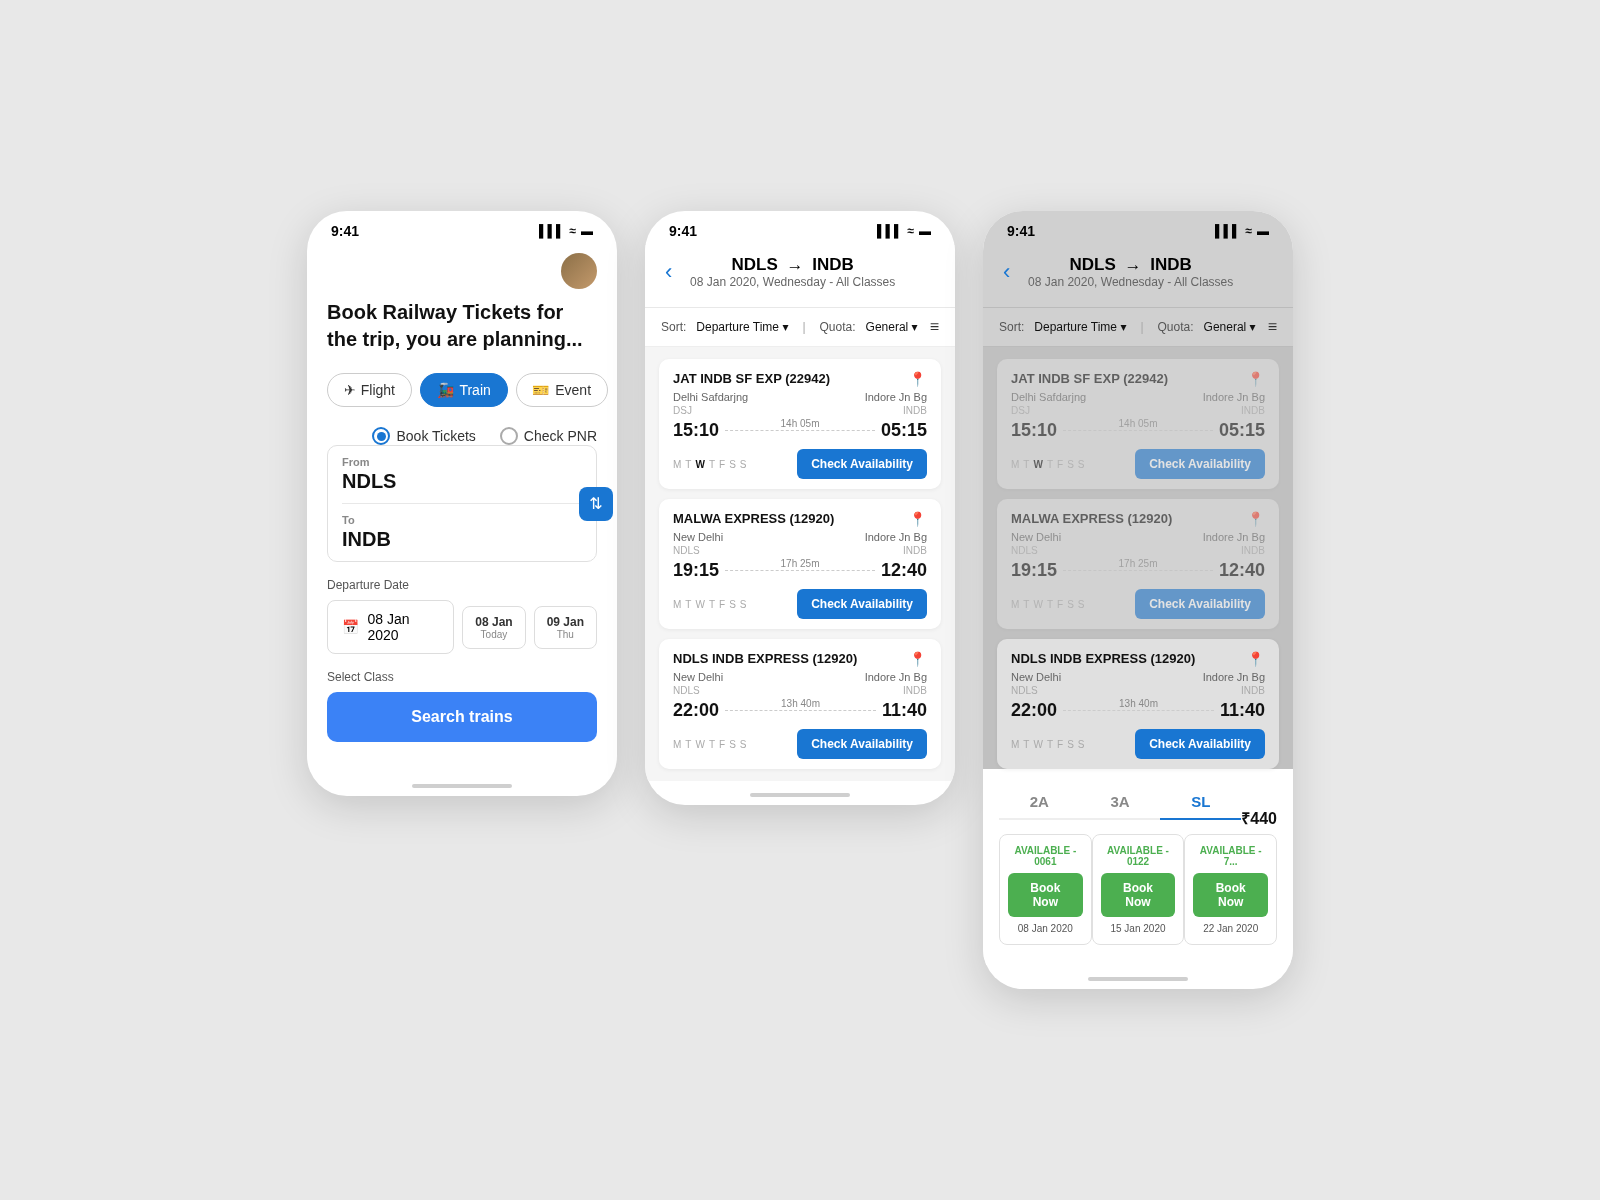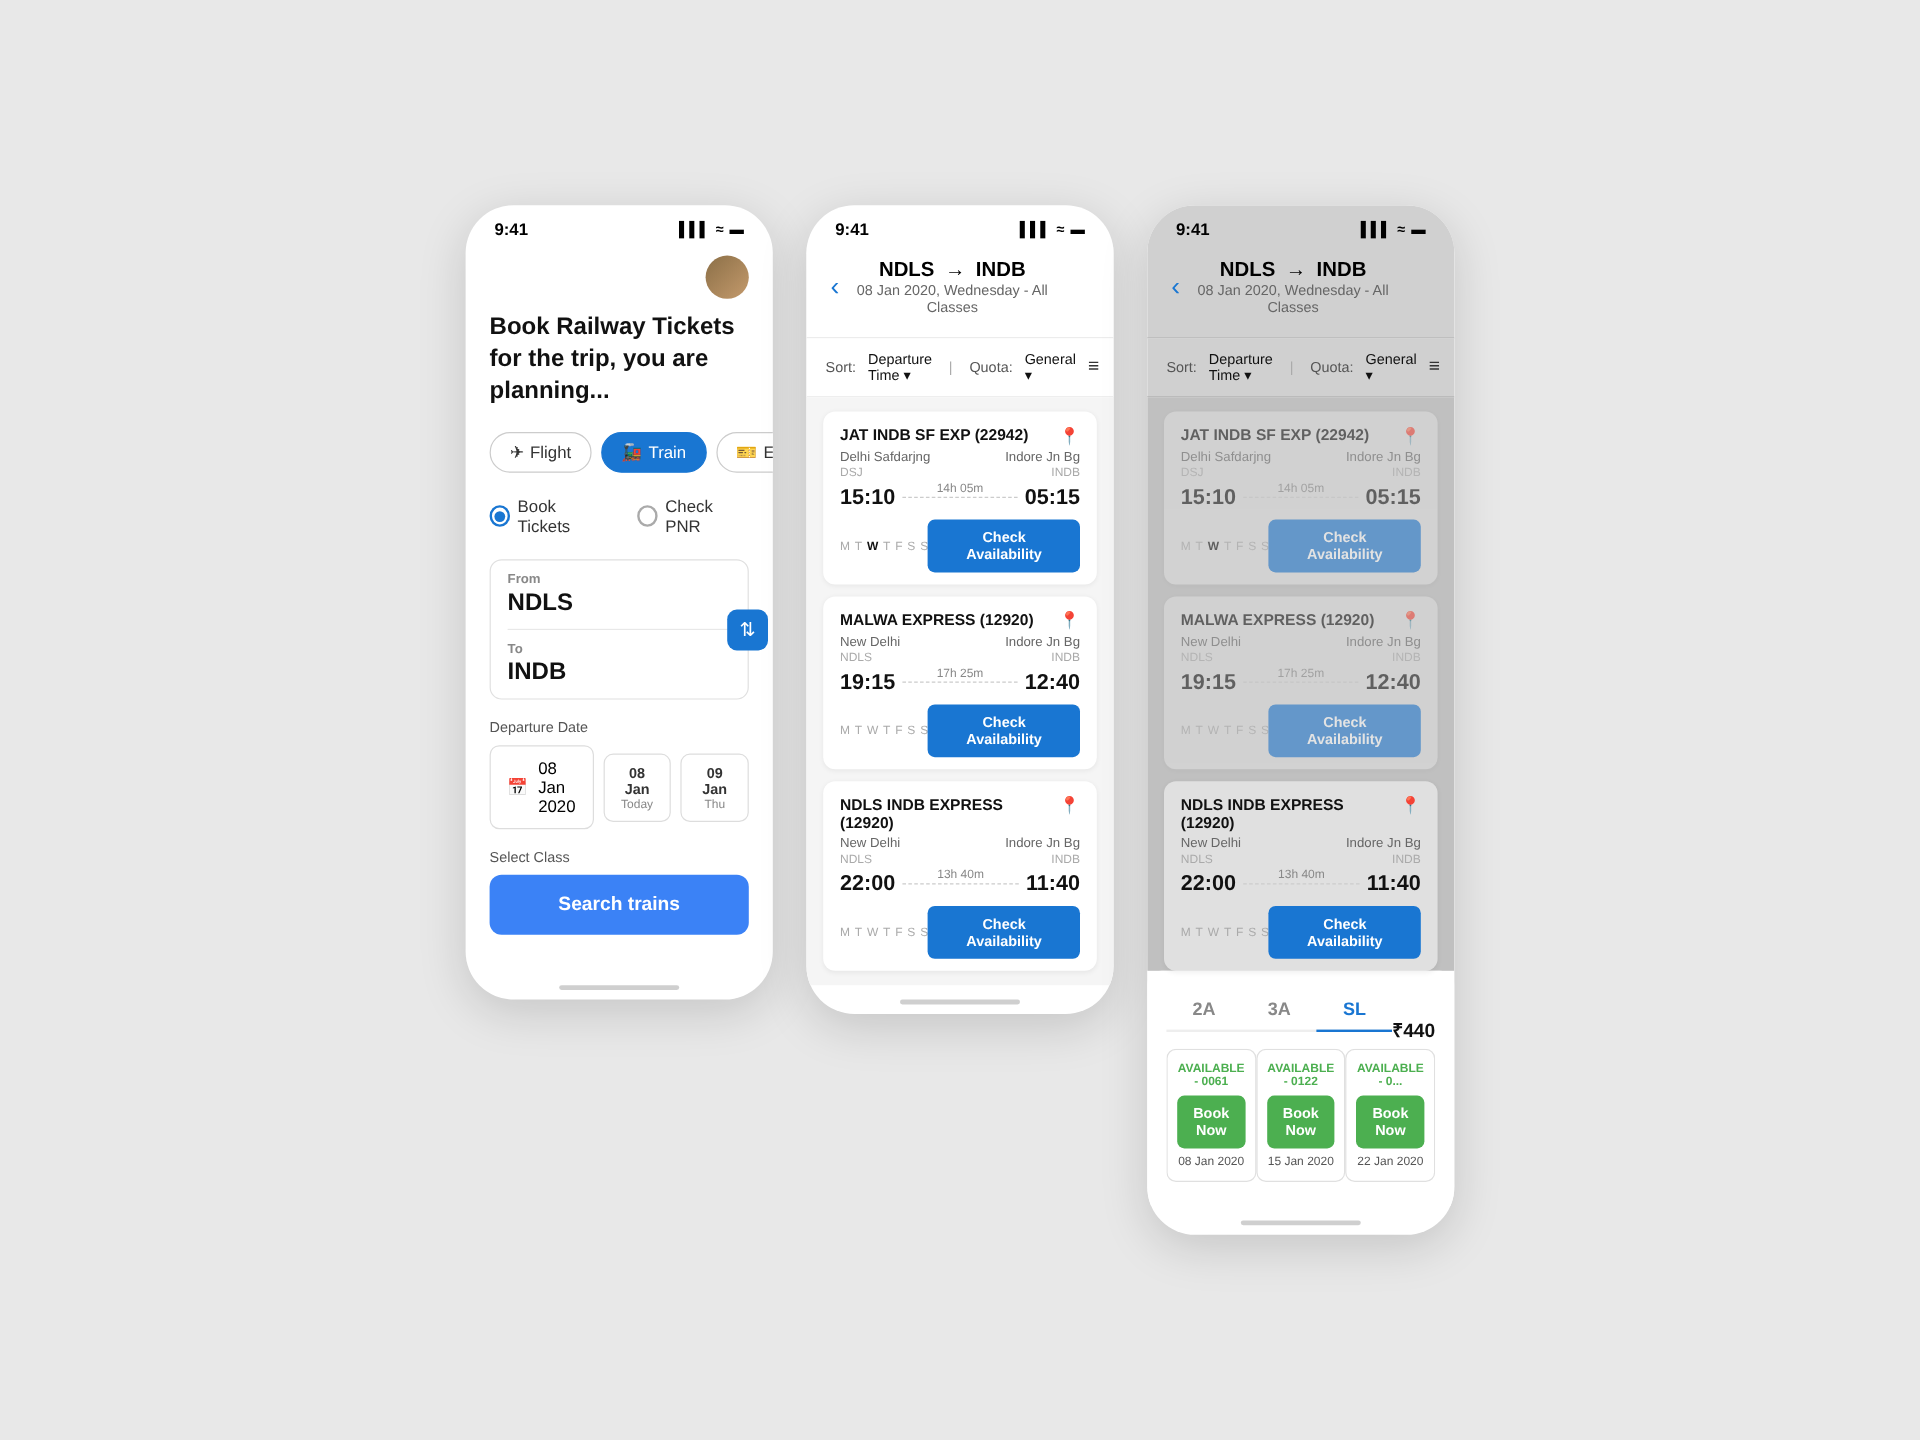--- a/index.html
+++ b/index.html
@@ -11,21 +11,21 @@
       min-height: 100vh;
       font-family: -apple-system, BlinkMacSystemFont, 'Segoe UI', sans-serif;
     }
     .screens-container {
       display: flex;
       gap: 28px;
       align-items: flex-start;
       padding: 60px 40px;
     }
     .phone {
-      width: 256px;
+      width: 310px;
       background: #fff;
       border-radius: 40px;
       box-shadow: 0 10px 40px rgba(0,0,0,0.15);
       overflow: hidden;
       position: relative;
     }
     .phone-inner {
       padding: 0;
       overflow: hidden;
     }
@@ -86,22 +86,22 @@
       cursor: pointer;
     }
     .tab-btn.active {
       background: #1976D2;
       color: #fff;
       border-color: #1976D2;
     }
     .radio-row {
       display: flex;
       gap: 24px;
-      margin-bottom: 20px;
-      align-items: center;
+      align-items: center;
+      justify-content: flex-end;
     }
     .radio-item {
       display: flex;
       align-items: center;
       gap: 6px;
       font-size: 14px;
       color: #333;
     }
     .radio-circle {
       width: 18px;
@@ -874,21 +874,21 @@
     <div class="avail-status">AVAILABLE - 0061</div>
     <button class="book-now-btn">Book Now</button>
     <div class="avail-date">08 Jan 2020</div>
   </div>
             <div class="avail-card">
     <div class="avail-status">AVAILABLE - 0122</div>
     <button class="book-now-btn">Book Now</button>
     <div class="avail-date">15 Jan 2020</div>
   </div>
             <div class="avail-card">
-    <div class="avail-status">AVAILABLE - 0...</div>
+    <div class="avail-status">AVAILABLE - 7...</div>
     <button class="book-now-btn">Book Now</button>
     <div class="avail-date">22 Jan 2020</div>
   </div>
           </div>
       </div>
 
       <div class="home-indicator">
         <div class="home-bar"></div>
       </div>
     </div>

